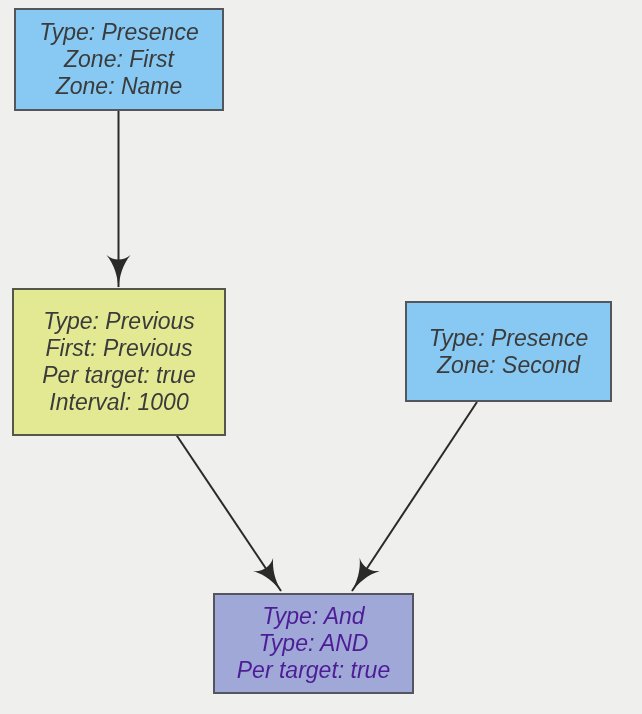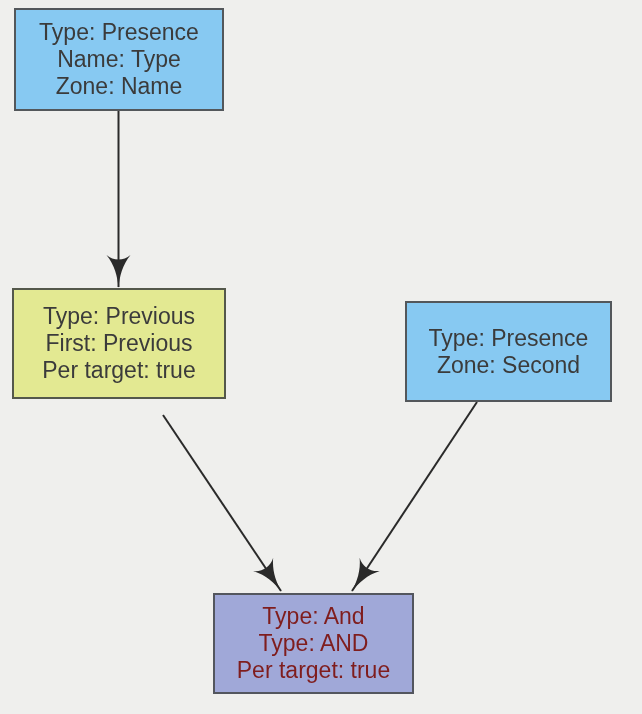--- a/index.html
+++ b/index.html
@@ -26,20 +26,21 @@
     box-sizing: border-box;
     border: 2px solid #4d4d4d;
     display: flex;
     flex-direction: column;
     justify-content: center;
     align-items: center;
     text-align: center;
     font-size: 23px;
     line-height: 27px;
     white-space: nowrap;
+    font-style: italic;
   }
   .node span {
     display: block;
   }
 </style>
 </head>
 <body>
 
 <div id="canvas" style="background: rgb(239, 239, 237);">
 
@@ -49,34 +50,35 @@
         <path id="arrowhead-path" d="M1,1 C11,9 22,12 34,13 C22,14 11,17 1,25 C7,18 7,8 1,1 Z" fill="#2a2a2a"></path>
       </marker>
     </defs>
     <line marker-end="url(#arrowhead)" x1="118.5" y1="111" x2="118.5" y2="287" stroke="#2a2a2a" stroke-width="2"></line>
     <line marker-end="url(#arrowhead)" x1="163" y1="415" x2="281" y2="591" stroke="#2a2a2a" stroke-width="2"></line>
     <line marker-end="url(#arrowhead)" x1="477" y1="402" x2="352" y2="591" stroke="#2a2a2a" stroke-width="2"></line>
   </svg>
 
   <div class="node" style="left: 14px; top: 8px; width: 210px; height: 103px; background: rgb(135, 201, 242); border-color: rgb(83, 87, 91); color: rgb(59, 59, 59);">
     <span>Type: Presence</span>
-    <span>Name: Type</span>
+    <span>Zone: First</span>
     <span>Zone: Name</span>
   </div>
 
-  <div class="node" style="left: 12px; top: 288px; width: 214px; height: 111px; background: rgb(227, 233, 146); border-color: rgb(84, 88, 75); color: rgb(59, 59, 59);">
+  <div class="node" style="left: 12px; top: 288px; width: 214px; height: 148px; background: rgb(227, 233, 146); border-color: rgb(84, 88, 75); color: rgb(59, 59, 59);">
     <span>Type: Previous</span>
     <span>First: Previous</span>
     <span>Per target: true</span>
+    <span>Interval: 1000</span>
   </div>
 
   <div class="node" style="left: 405px; top: 301px; width: 207px; height: 101px; background: rgb(135, 201, 242); border-color: rgb(83, 87, 91); color: rgb(59, 59, 59);">
     <span>Type: Presence</span>
     <span>Zone: Second</span>
   </div>
 
-  <div class="node" style="left: 213px; top: 593px; width: 201px; height: 101px; background: rgb(160, 168, 216); border-color: rgb(83, 86, 94); color: #7f1d1d;">
+  <div class="node" style="left: 213px; top: 593px; width: 201px; height: 101px; background: rgb(160, 168, 216); border-color: rgb(83, 86, 94); color: #4c1d95;">
     <span>Type: And</span>
     <span>Type: AND</span>
     <span>Per target: true</span>
   </div>
 
 </div>
 
 </body></html>

